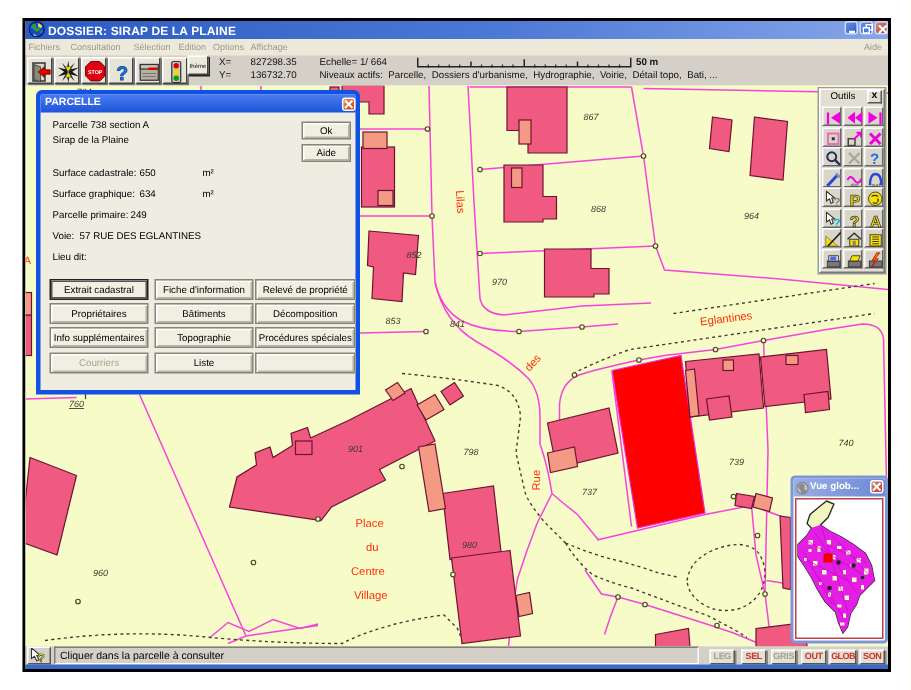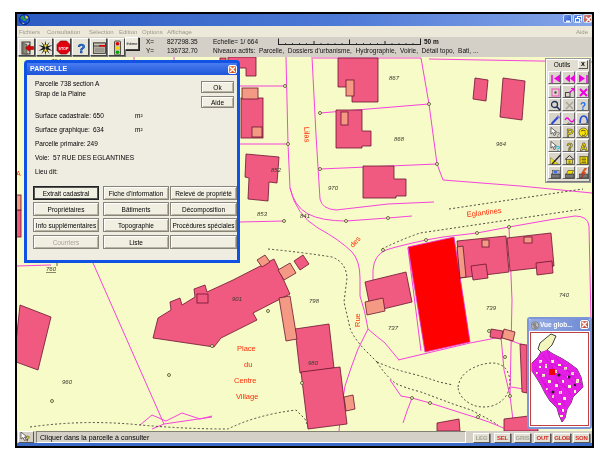--- a/index.html
+++ b/index.html
@@ -50,20 +50,21 @@
 <body>
 <div id="win">
   <div id="titlebar">
     <svg style="position:absolute;left:2px;top:0px" width="11" height="11" viewBox="0 0 11 11">
         <circle cx="5.5" cy="5.5" r="5" fill="#1545D5" stroke="#001050" stroke-width="0.7"></circle>
         <path d="M1.5,4 C2,2.5 3.5,1.5 4.5,2 C5.5,2.5 4.5,4 5.5,4.5 C6.5,5 7,4 7.5,5 C8,6 6.5,7.5 5,7 C3.5,6.5 4,5.5 3,5 C2,4.5 1.5,4.5 1.5,4Z" fill="#2E9E2E"></path>
         <path d="M6.5,1.2 L9.2,3.2 L8.2,5 L6.3,3.6Z" fill="#E8E030"></path>
         <path d="M3,8.5 L5.5,9.5 L4,10.2Z" fill="#E8E030"></path>
         <path d="M8,6.5 L9.5,6 L9,8 L7.8,8.2Z" fill="#2E9E2E"></path>
       </svg>
+    <span id="titletext">DOSSIER: SIRAP DE LA PLAINE</span>
     <div class="wbtn" id="bmin">
         <svg class="xg" width="7" height="7">
           <rect x="1" y="4.5" width="4" height="1.5" fill="#fff"></rect>
         </svg>
       </div>
     <div class="wbtn" id="bmax">
         <svg class="xg" width="7" height="7">
           <rect x="2.5" y="0.5" width="4" height="3.5" fill="none" stroke="#fff" stroke-width="1"></rect>
           <rect x="0.5" y="2.5" width="4" height="3.5" fill="#4C79D6" stroke="#fff" stroke-width="1"></rect>
         </svg>

